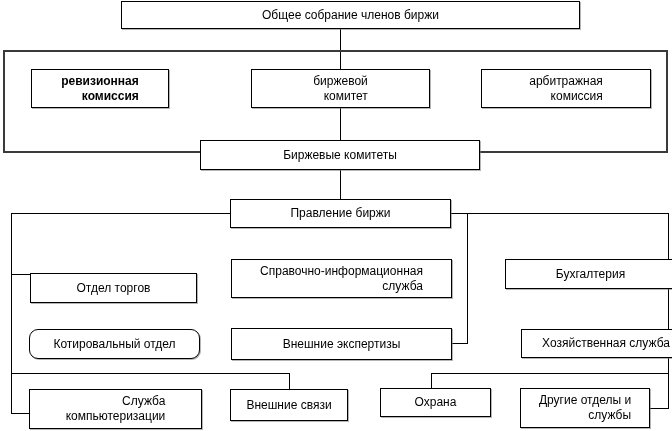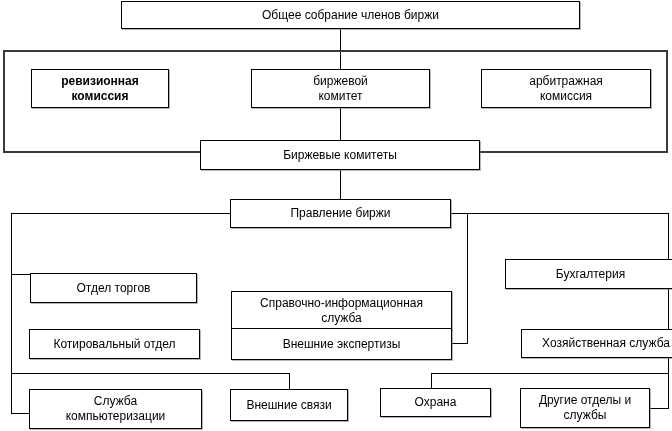--- a/index.html
+++ b/index.html
@@ -17,21 +17,21 @@
   }
   .node {
     position: absolute;
     box-sizing: border-box;
     background: #ffffff;
     border: 1px solid #000000;
     box-shadow: 1px 1px 0 rgba(120,120,120,0.55);
     display: flex;
     align-items: center;
     justify-content: center;
-    text-align: center;
+    text-align: right;
     font-size: 12px;
     line-height: 1.22;
     color: #000000;
     white-space: pre-line;
     z-index: 3;
   }
   .frame {
     position: absolute;
     box-sizing: border-box;
     border: 2px solid #3a3a3a;
@@ -84,26 +84,26 @@
 
   <div class="node" style="left:481px; top:69px; width:170px; height:39px;">арбитражная
 комиссия</div>
 
   <div class="node" style="left:200px; top:140px; width:280px; height:30px;">Биржевые комитеты</div>
 
   <div class="node" style="left:230px; top:199px; width:221px; height:29px;">Правление биржи</div>
 
   <div class="node" style="left:30px; top:273px; width:167px; height:30px;">Отдел торгов</div>
 
-  <div class="node" style="left:231px; top:259px; width:221px; height:39px;margin-top:32px;">Справочно-информационная
+  <div class="node" style="left:231px; top:259px; width:221px; height:39px;">Справочно-информационная
 служба</div>
 
   <div class="node" style="left:481px; top:259px; width:171px; height:30px;margin-left:24px;">Бухгалтерия</div>
 
-  <div class="node" style="left:29px; top:329px; width:171px; height:30px;">Котировальный отдел</div>
+  <div class="node" style="left:29px; top:329px; width:171px; height:30px;border-radius:9px;">Котировальный отдел</div>
 
   <div class="node" style="left:231px; top:328px; width:221px; height:32px;">Внешние экспертизы</div>
 
   <div class="node" style="left:481px; top:329px; width:170px; height:29px;margin-left:40px;">Хозяйственная служба</div>
 
   <div class="node" style="left:29px; top:389px; width:173px; height:40px;">Служба
 компьютеризации</div>
 
   <div class="node" style="left:230px; top:389px; width:118px; height:32px;">Внешние связи</div>
 

